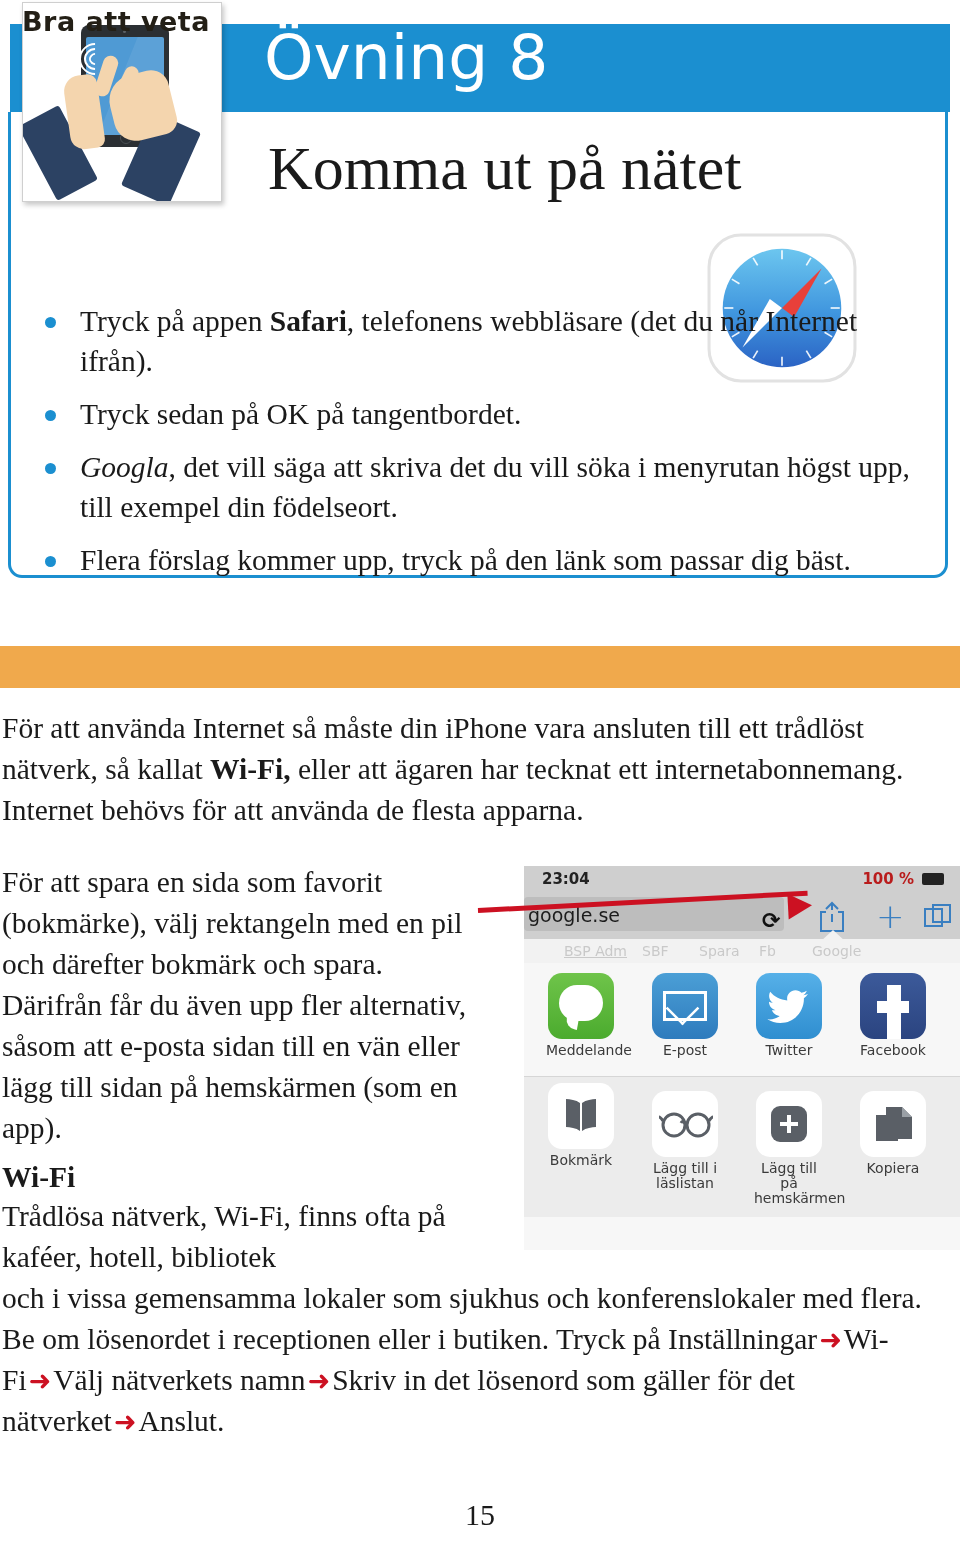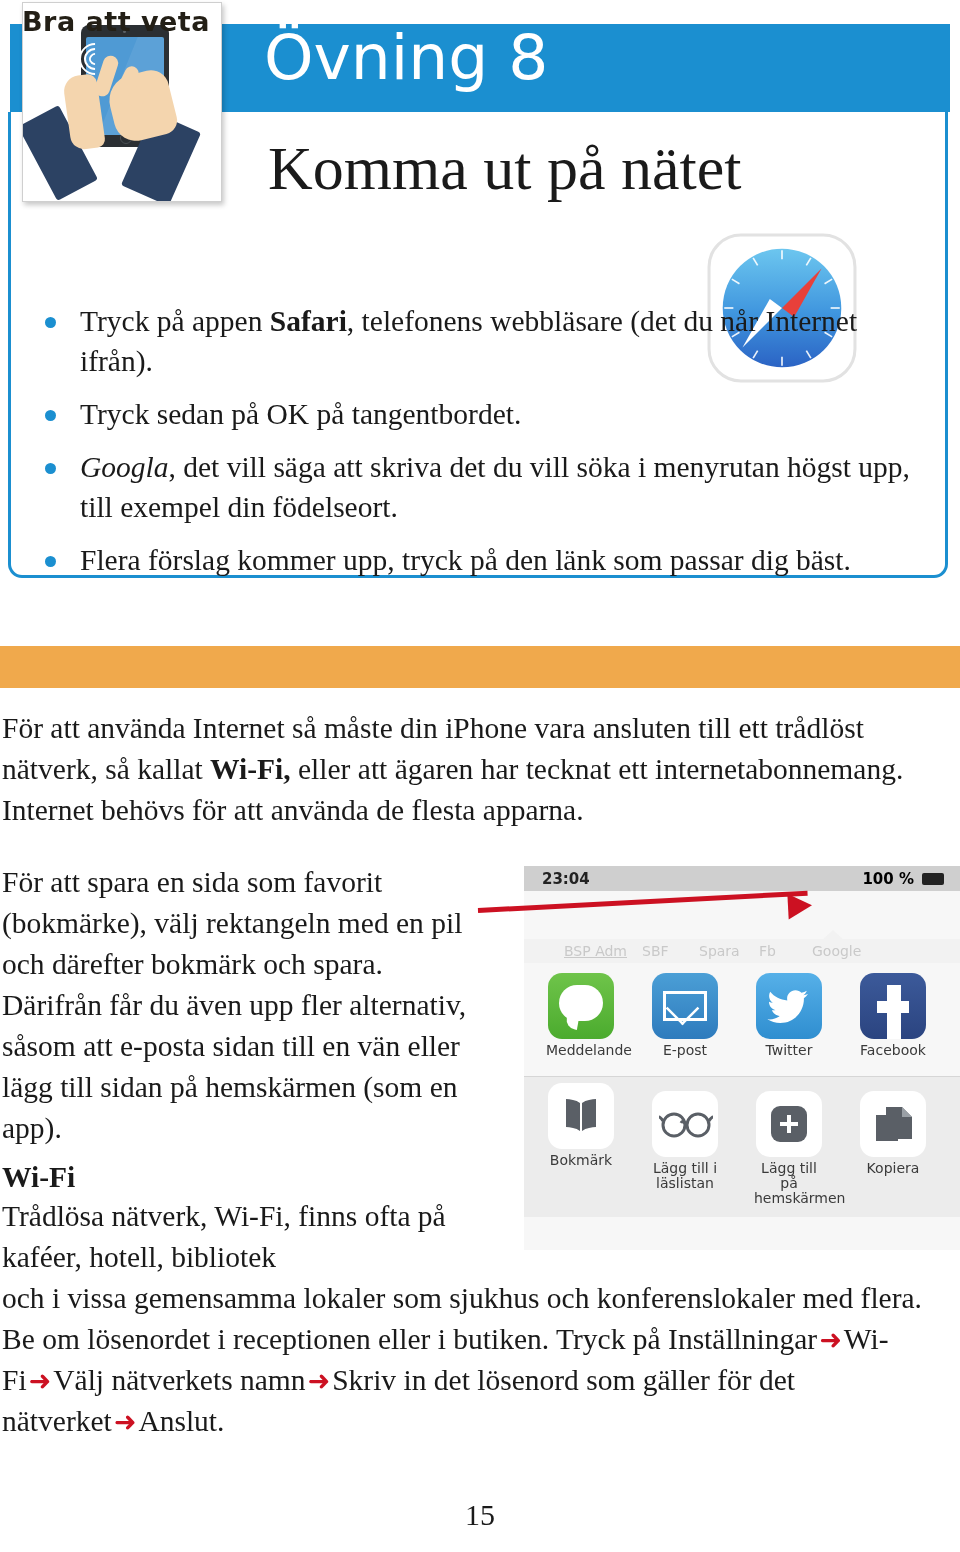--- a/index.html
+++ b/index.html
@@ -289,21 +289,21 @@
     left: 0; top: 0;
     width: 436px; height: 25px;
     background: #cfcfcf;
   }
   #ss-time {
     position: absolute; left: 18px; top: 4px;
     font-size: 15px; font-weight: bold; color: #222;
   }
   #ss-battery-text {
     position: absolute; right: 46px; top: 4px;
-    font-size: 15px; font-weight: bold; color: #000000;
+    font-size: 15px; font-weight: bold; color: #b91c1c;
   }
   #ss-battery-icon {
     position: absolute; right: 16px; top: 7px;
     width: 22px; height: 12px;
     background: #222; border-radius: 2px;
   }
   #ss-toolbar {
     position: absolute;
     left: 0; top: 25px;
     width: 436px; height: 48px;
@@ -540,20 +540,37 @@
 
 <div id="par-favorit" class="body-par">För att spara en sida som favorit (bokmärke), välj rektangeln med en pil och därefter bokmärk och spara. Därifrån får du även upp fler alternativ, såsom att e-posta sidan till en vän eller lägg till sidan på hemskärmen (som en app).</div>
 
 <div id="phone-screenshot">
 
   <div id="ss-statusbar"></div>
   <div id="ss-time">23:04</div>
   <div id="ss-battery-text">100 %</div>
   <div id="ss-battery-icon"></div>
 
+  <div id="ss-toolbar">
+    <div id="ss-urlfield">
+      <div id="ss-url-text">google.se</div>
+      <div id="ss-reload-icon">⟳</div>
+    </div>
+    <svg id="ss-share-icon" width="30" height="32" viewBox="0 0 30 32">
+      <rect x="4" y="11" width="22" height="19" fill="none" stroke="#3a7fc1" stroke-width="2"></rect>
+      <line x1="15" y1="2" x2="15" y2="21" stroke="#3a7fc1" stroke-width="2"></line>
+      <polyline points="9,8 15,2 21,8" fill="none" stroke="#3a7fc1" stroke-width="2"></polyline>
+      <rect x="9" y="9" width="12" height="4" fill="#cfcfcf"></rect>
+    </svg>
+    <div id="ss-plus-icon">+</div>
+    <svg id="ss-tabs-icon" width="28" height="28" viewBox="0 0 28 28">
+      <rect x="1" y="6" width="17" height="17" fill="none" stroke="#3a7fc1" stroke-width="2"></rect>
+      <rect x="9" y="2" width="17" height="17" fill="none" stroke="#3a7fc1" stroke-width="2"></rect>
+    </svg>
+  </div>
 
   <div id="ss-bookmarkbar">
     <span style="left:40px;text-decoration:underline;">BSP Adm</span>
     <span style="left:118px;">SBF</span>
     <span style="left:175px;">Spara</span>
     <span style="left:235px;">Fb</span>
     <span style="left:288px;">Google</span>
   </div>
   <div id="ss-sheet-notch"></div>
 

